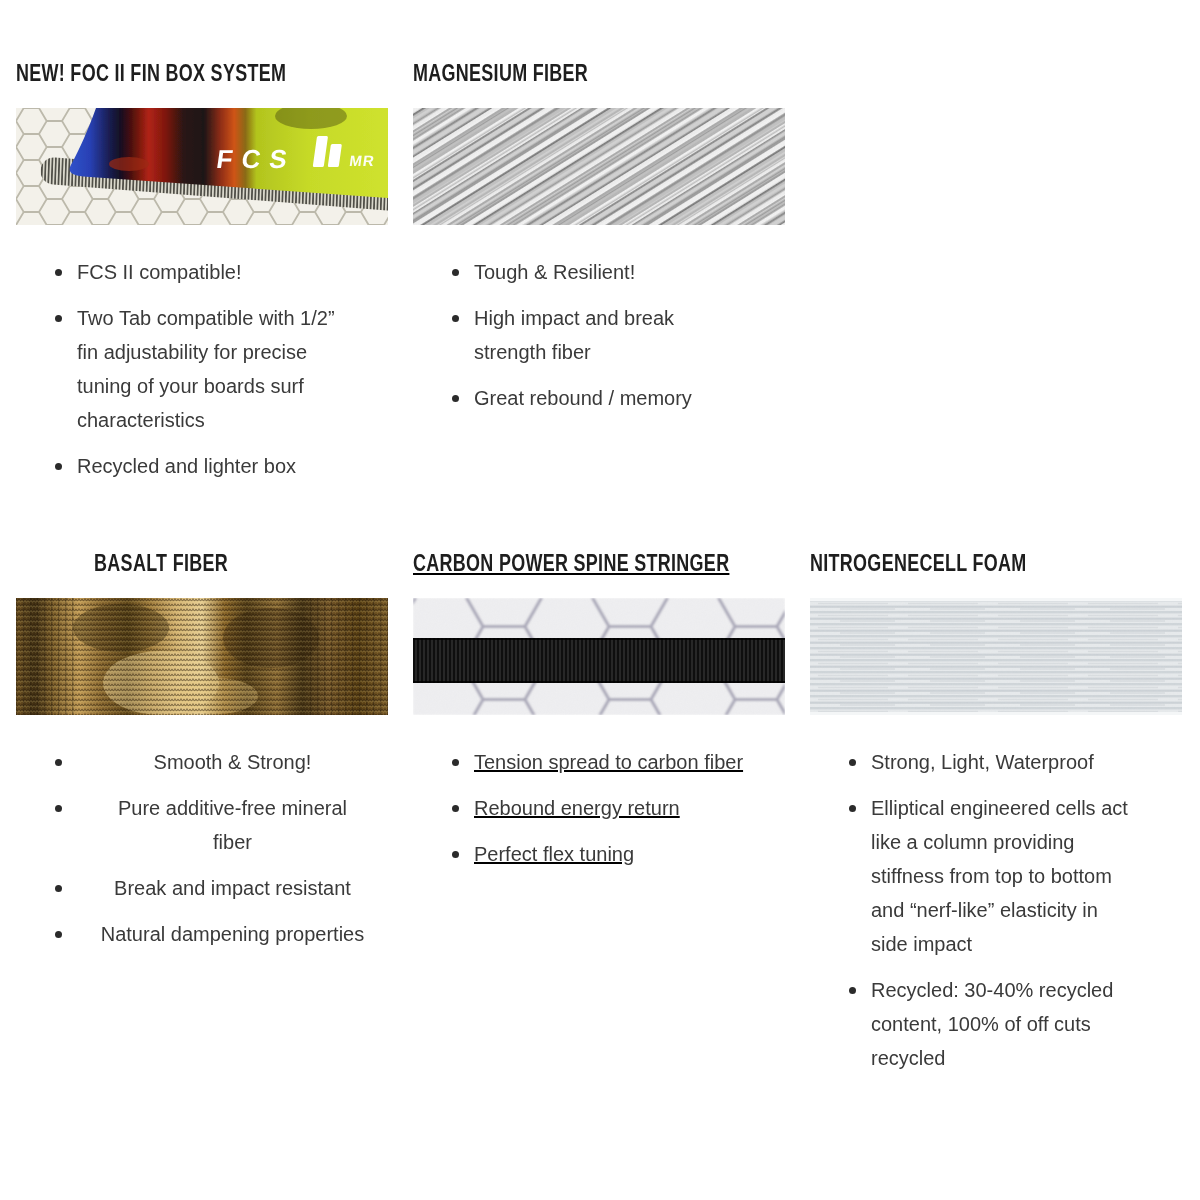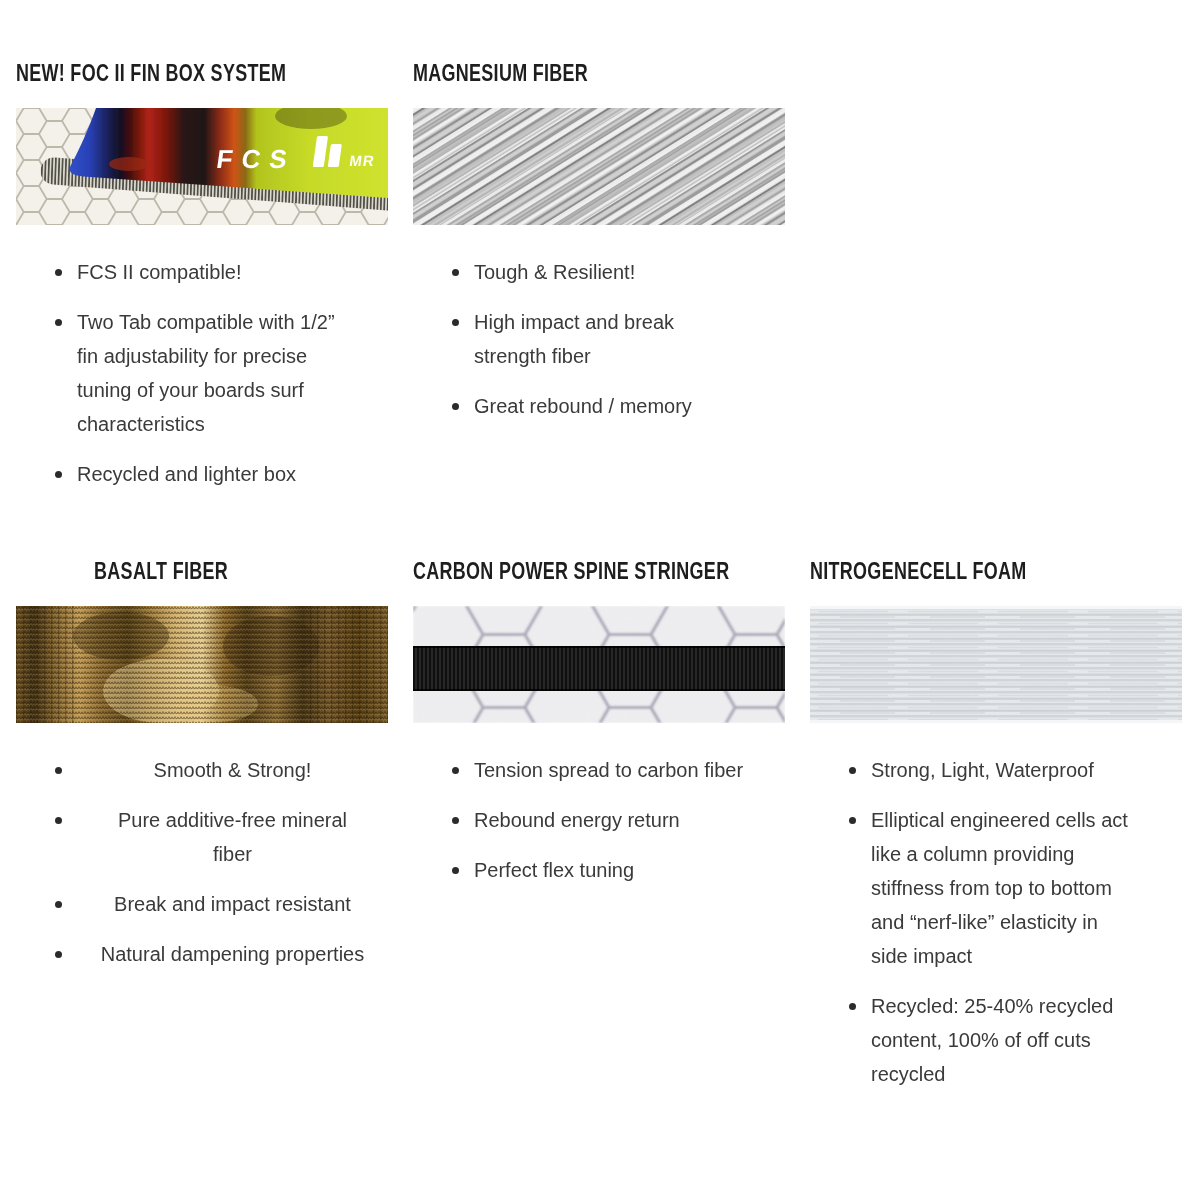--- a/index.html
+++ b/index.html
@@ -12,21 +12,21 @@
     display: grid;
     grid-template-columns: repeat(3, 372px);
     column-gap: 25px;
     row-gap: 67px;
     padding: 60px 16px 40px 16px;
     align-items: start;
   }
   .c1 { grid-area: 1 / 1; }
   .c2 { grid-area: 1 / 2; }
   .c3 { grid-area: 2 / 1; text-align: center; }
-  .c4 { grid-area: 2 / 2; }
+  .c4 { grid-area: 2 / 2; text-decoration: underline; }
   .c5 { grid-area: 2 / 3; }
 
   .hd {
     margin: 0 0 22px 0;
     font-size: 23px;
     line-height: 26px;
     font-weight: 700;
     color: #1e1e1e;
     letter-spacing: 0.4px;
     white-space: nowrap;
@@ -40,21 +40,21 @@
     list-style: none;
     margin: 30px 0 0 0;
     padding: 0 0 0 61px;
   }
   .bullets li {
     position: relative;
     font-size: 20px;
     line-height: 34px;
     color: #3a3a3a;
     white-space: pre-line;
-    margin: 16px 0 12px 0;
+    margin: 0 0 12px 0;
     max-width: 311px;
   }
   .bullets li:last-child { margin-bottom: 0; }
   .bullets li::before {
     content: "";
     position: absolute;
     left: -22px; top: 13.5px;
     width: 7px; height: 7px;
     border-radius: 50%;
     background: #2b2b2b;
@@ -269,19 +269,19 @@
         <rect y="114" width="372" height="3" fill="#f4f6f7"></rect>
       </svg>
     </div>
     <ul class="bullets">
       <li>Strong, Light, Waterproof</li>
       <li>Elliptical engineered cells act
 like a column providing
 stiffness from top to bottom
 and “nerf-like” elasticity in
 side impact</li>
-      <li>Recycled: 25-40% recycled
+      <li>Recycled: 30-40% recycled
 content, 100% of off cuts
 recycled</li>
     </ul>
   </section>
 
 </div>
 
 </body></html>

